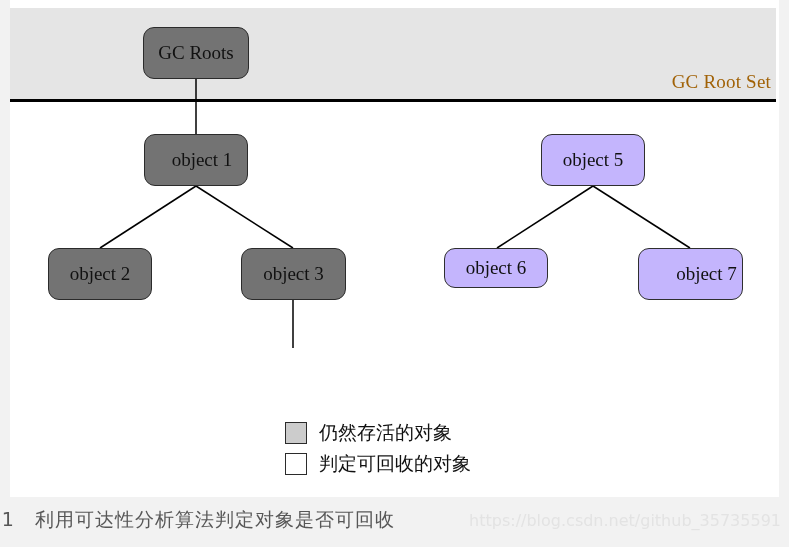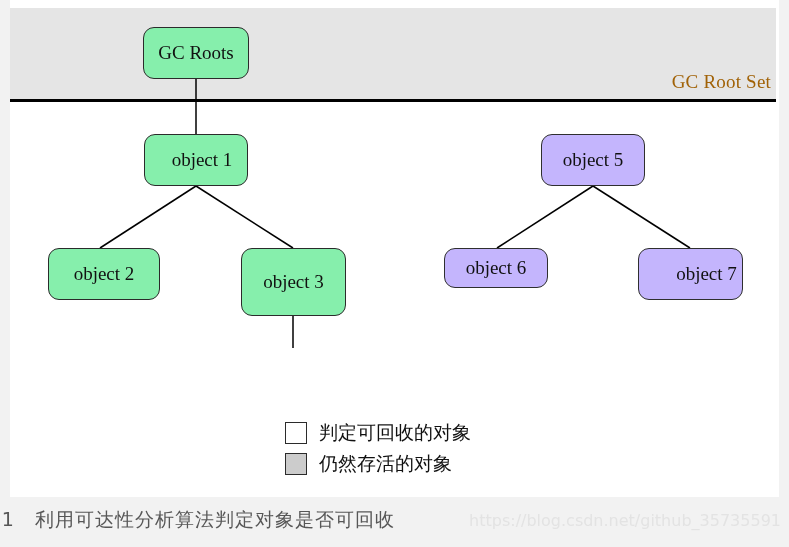--- a/index.html
+++ b/index.html
@@ -69,33 +69,33 @@
     border: 1.6px solid #3a3a3a;
     border-radius: 11px;
     display: flex;
     align-items: center;
     justify-content: center;
     font-size: 19px;
     color: #111111;
     white-space: nowrap;
   }
   .node.alive {
-    background: #86efac;
+    background: #737373;
     border-color: #2b2b2b;
   }
   .node.collectable {
     background: #c4b5fd;
     border-color: #2f2f2f;
     border-width: 1.3px;
   }
 
   #node-gc-roots   { left: 133px; top: 27px;  width: 106px; height: 52px; }
   #node-object-1   { left: 134px; top: 134px; width: 104px; height: 52px; padding-left: 12px; }
-  #node-object-2   { left: 38px;  top: 248px; width: 112px; height: 52px; }
-  #node-object-3   { left: 231px; top: 248px; width: 105px; height: 68px; }
+  #node-object-2   { left: 38px;  top: 248px; width: 104px; height: 52px; }
+  #node-object-3   { left: 231px; top: 248px; width: 105px; height: 52px; }
   #node-object-4   { left: 231px; top: 348px; width: 105px; height: 51px; }
   #node-object-5   { left: 531px; top: 134px; width: 104px; height: 52px; }
   #node-object-6   { left: 434px; top: 248px; width: 104px; height: 40px; }
   #node-object-7   { left: 628px; top: 248px; width: 105px; height: 52px; padding-left: 32px; }
 
   
   #legend {
     position: absolute;
     left: 275px;
     top: 420px;
@@ -190,26 +190,26 @@
   </div>
   <div class="node collectable" id="node-object-6">
     <span>object 6</span>
   </div>
   <div class="node collectable" id="node-object-7">
     <span>object 7</span>
   </div>
 
   <div id="legend">
     <div class="legend-row">
+      <span class="legend-swatch alive"></span>
+      <span class="legend-label">仍然存活的对象</span>
+    </div>
+    <div class="legend-row">
       <span class="legend-swatch collectable"></span>
       <span class="legend-label">判定可回收的对象</span>
-    </div>
-    <div class="legend-row">
-      <span class="legend-swatch alive"></span>
-      <span class="legend-label">仍然存活的对象</span>
     </div>
   </div>
 
 </div>
 
 <div id="caption-row">
   <div id="figure-caption">-1　利用可达性分析算法判定对象是否可回收</div>
   <div id="watermark">https://blog.csdn.net/github_35735591</div>
 </div>
 

